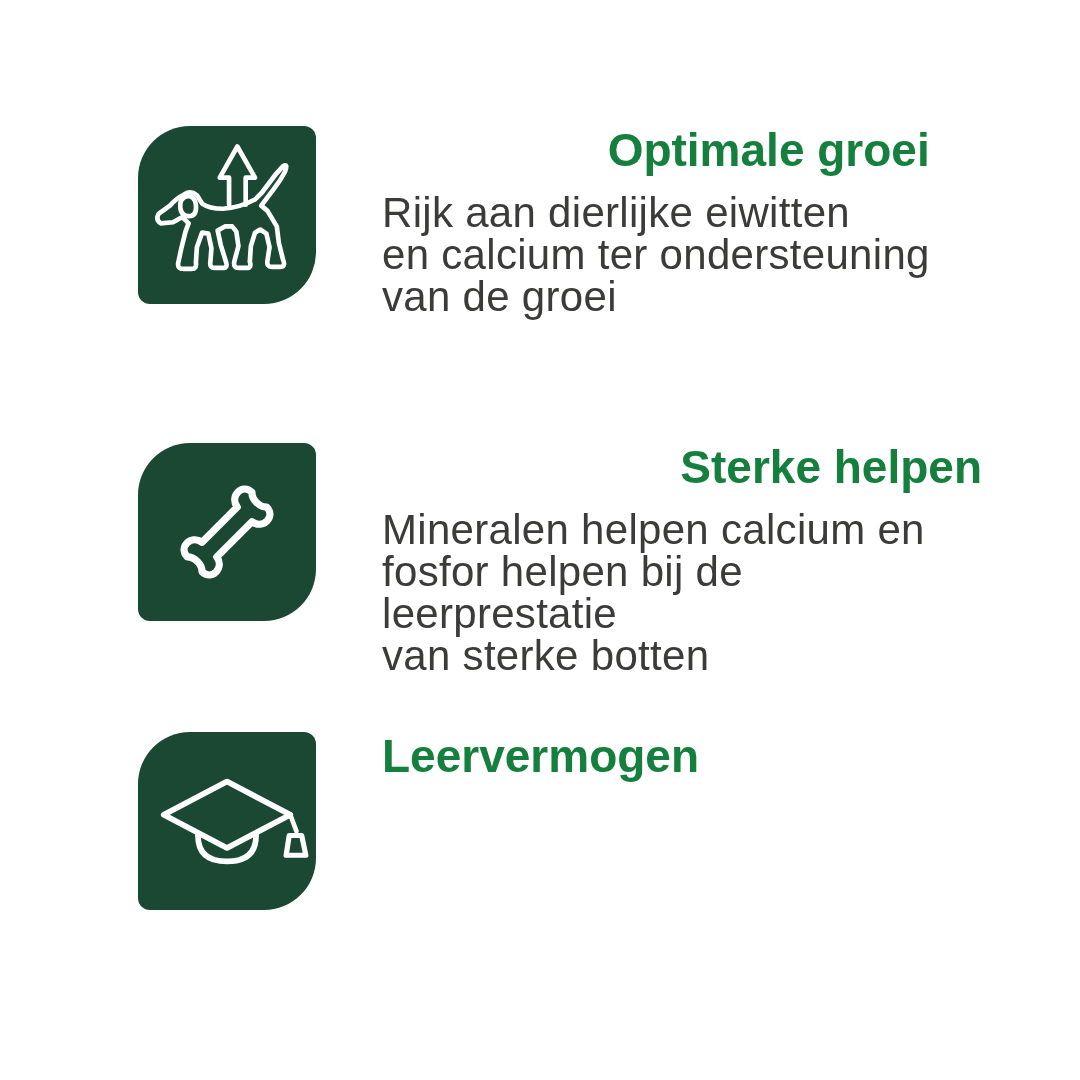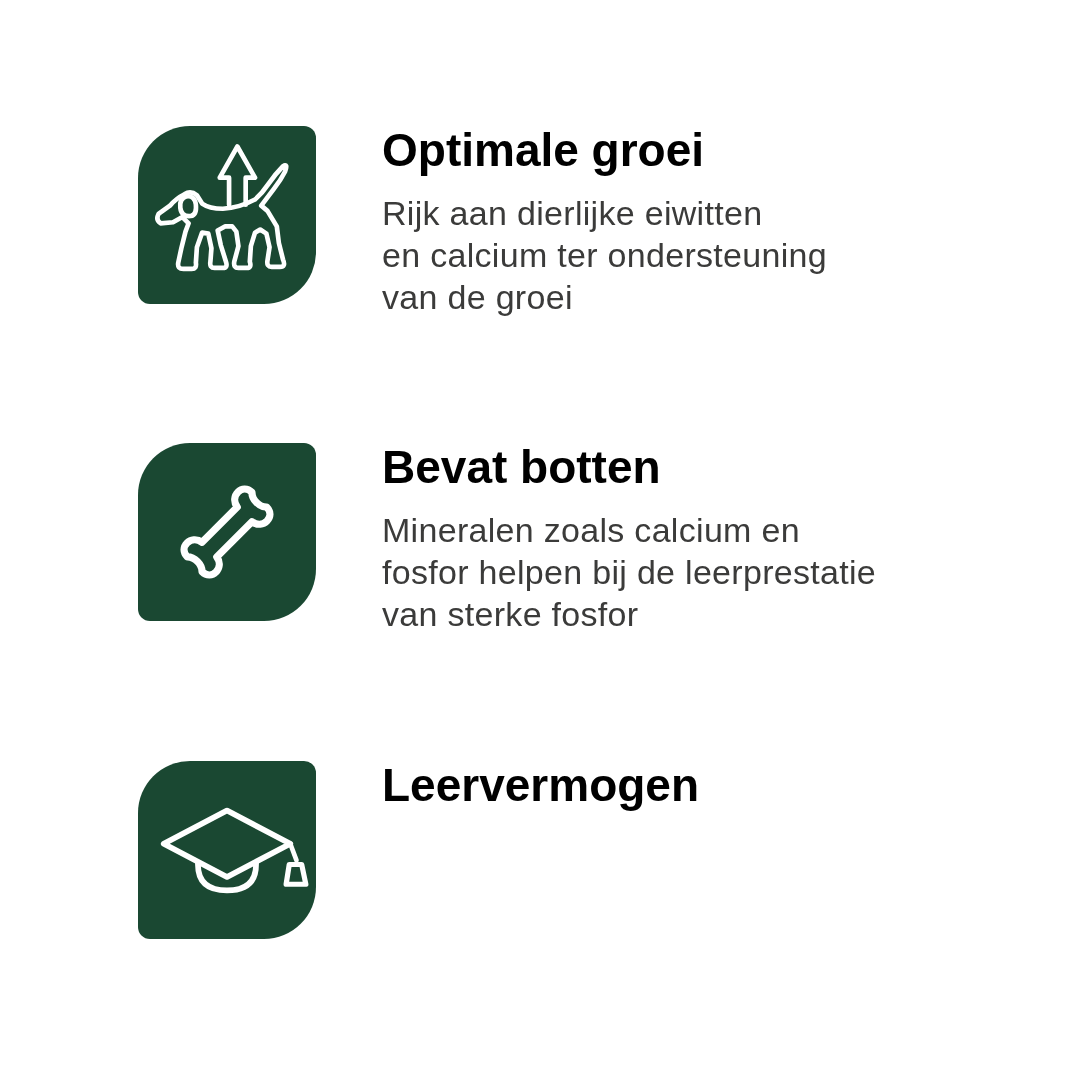--- a/index.html
+++ b/index.html
@@ -12,44 +12,45 @@
   }
   .feature-row{
     position:absolute;
     left:138px;
     display:flex;
     gap:66px;
     align-items:flex-start;
   }
   .row-0{top:126px;}
   .row-1{top:443px;}
-  .row-2{top:761px;}
+  .row-2{top:732px;}
   .icon-tile{
     width:178px;height:178px;
     flex:0 0 178px;
     background:#1A4832;
     border-radius:52px 12px 52px 12px;
     display:flex;align-items:center;justify-content:center;
   }
   .icon-tile svg{display:block;}
   .text-col{
     display:flex;flex-direction:column;
     max-width:600px;
   }
   .feature-title{
     margin:0 0 18px 0;
     font-size:46px;
     line-height:48px;
     font-weight:700;
-    color:#000000;
+    color:#15803d;
     letter-spacing:0px;
+    text-align:right;
   }
   .feature-desc{
     margin:0;
-    font-size:34px;
+    font-size:42px;
     line-height:42px;
     font-weight:400;
     color:#3B3B3A;
     letter-spacing:0.3px;
   }
   .feature-desc span{display:block;}
 </style>
 </head>
 <body>
 
@@ -91,25 +92,25 @@
                  C119,75 119,85 124,90
                  C124,103 106,103 104,90
                  L56,90
                  C54,103 36,103 36,90
                  C41,85 41,75 36,70
                  C36,57 54,57 56,70 Z"></path>
       </g>
     </svg>
   </div>
   <div class="text-col">
-    <h2 class="feature-title">Bevat botten</h2>
+    <h2 class="feature-title">Sterke helpen</h2>
     <p class="feature-desc">
-      <span>Mineralen zoals calcium en</span>
+      <span>Mineralen helpen calcium en</span>
       <span>fosfor helpen bij de leerprestatie</span>
-      <span>van sterke fosfor</span>
+      <span>van sterke botten</span>
     </p>
   </div>
 </div>
 
 <div class="feature-row row-2">
   <div class="icon-tile">
     <svg width="166" height="166" viewBox="0 0 160 160">
 
       <path d="M52,76 L52,94 Q52,119 80,119 Q108,119 108,94 L108,76" fill="none" stroke="#FFFFFF" stroke-width="5.5" stroke-linecap="round"></path>
 

